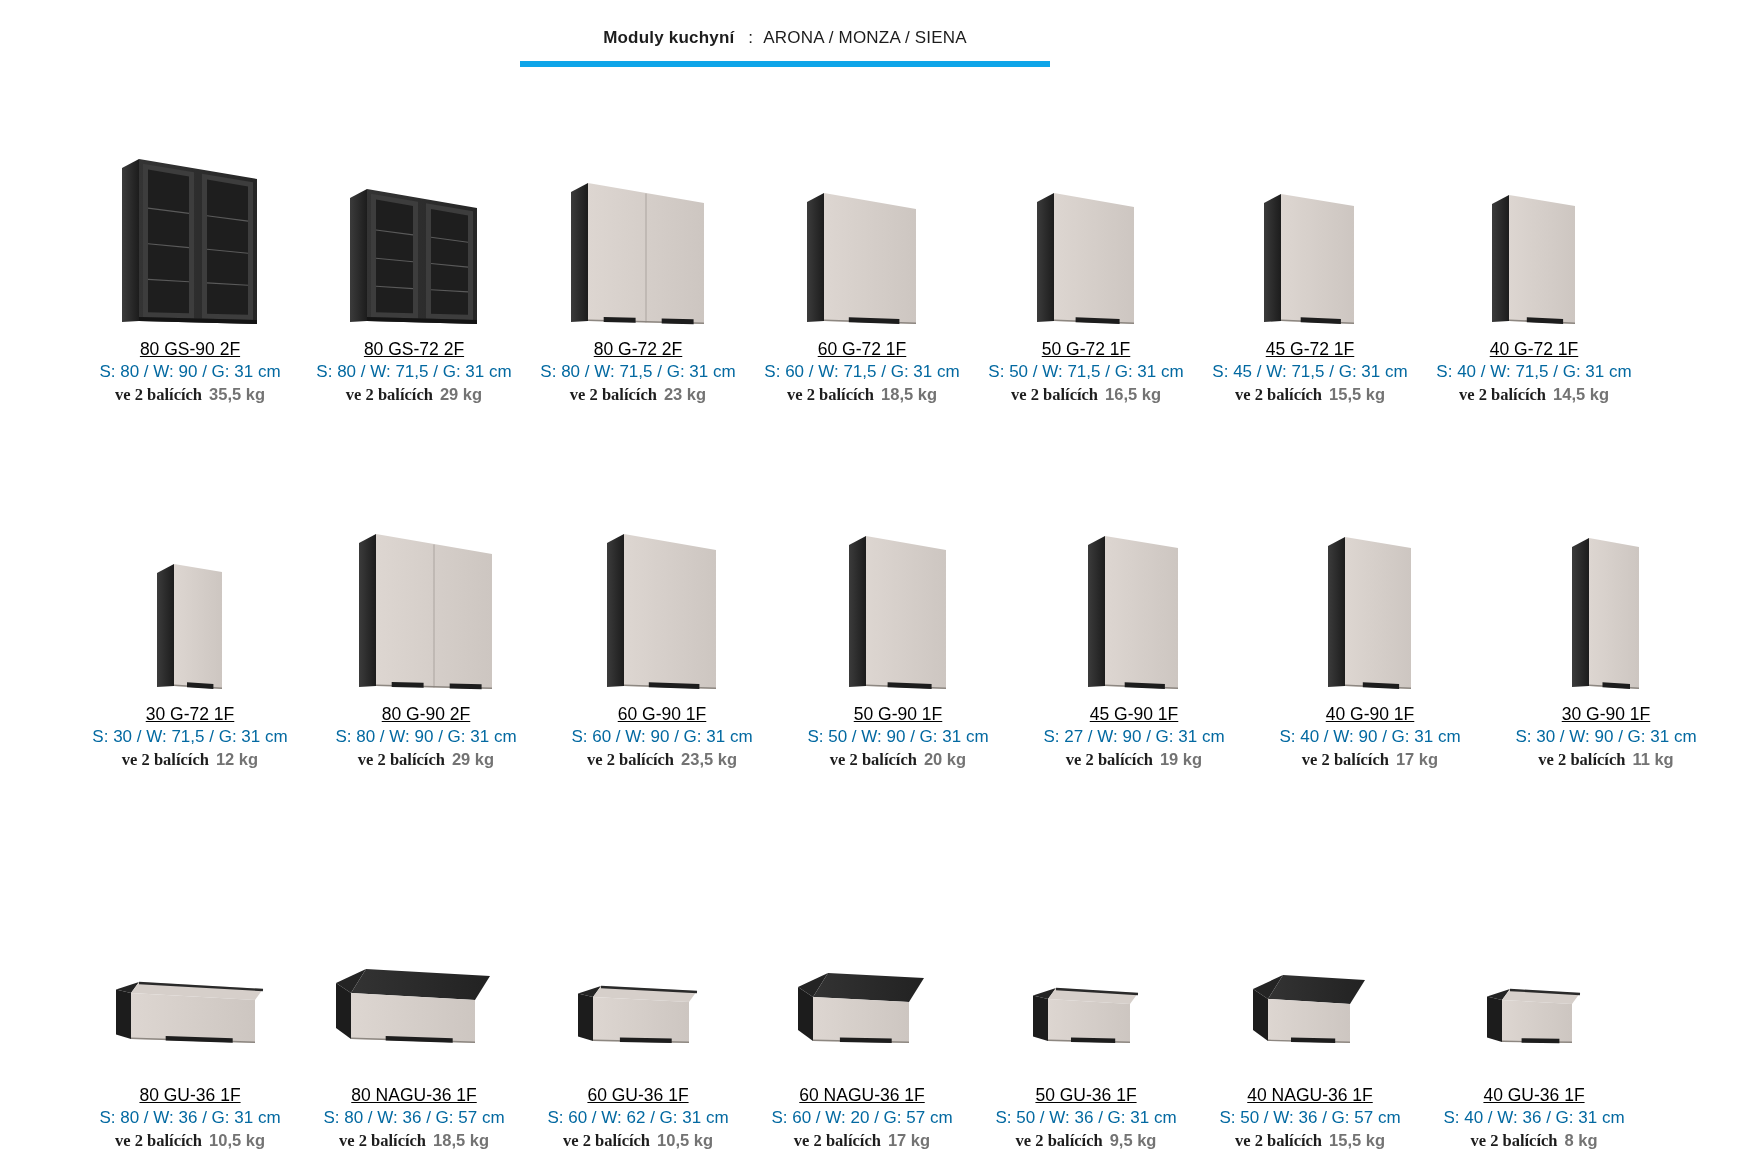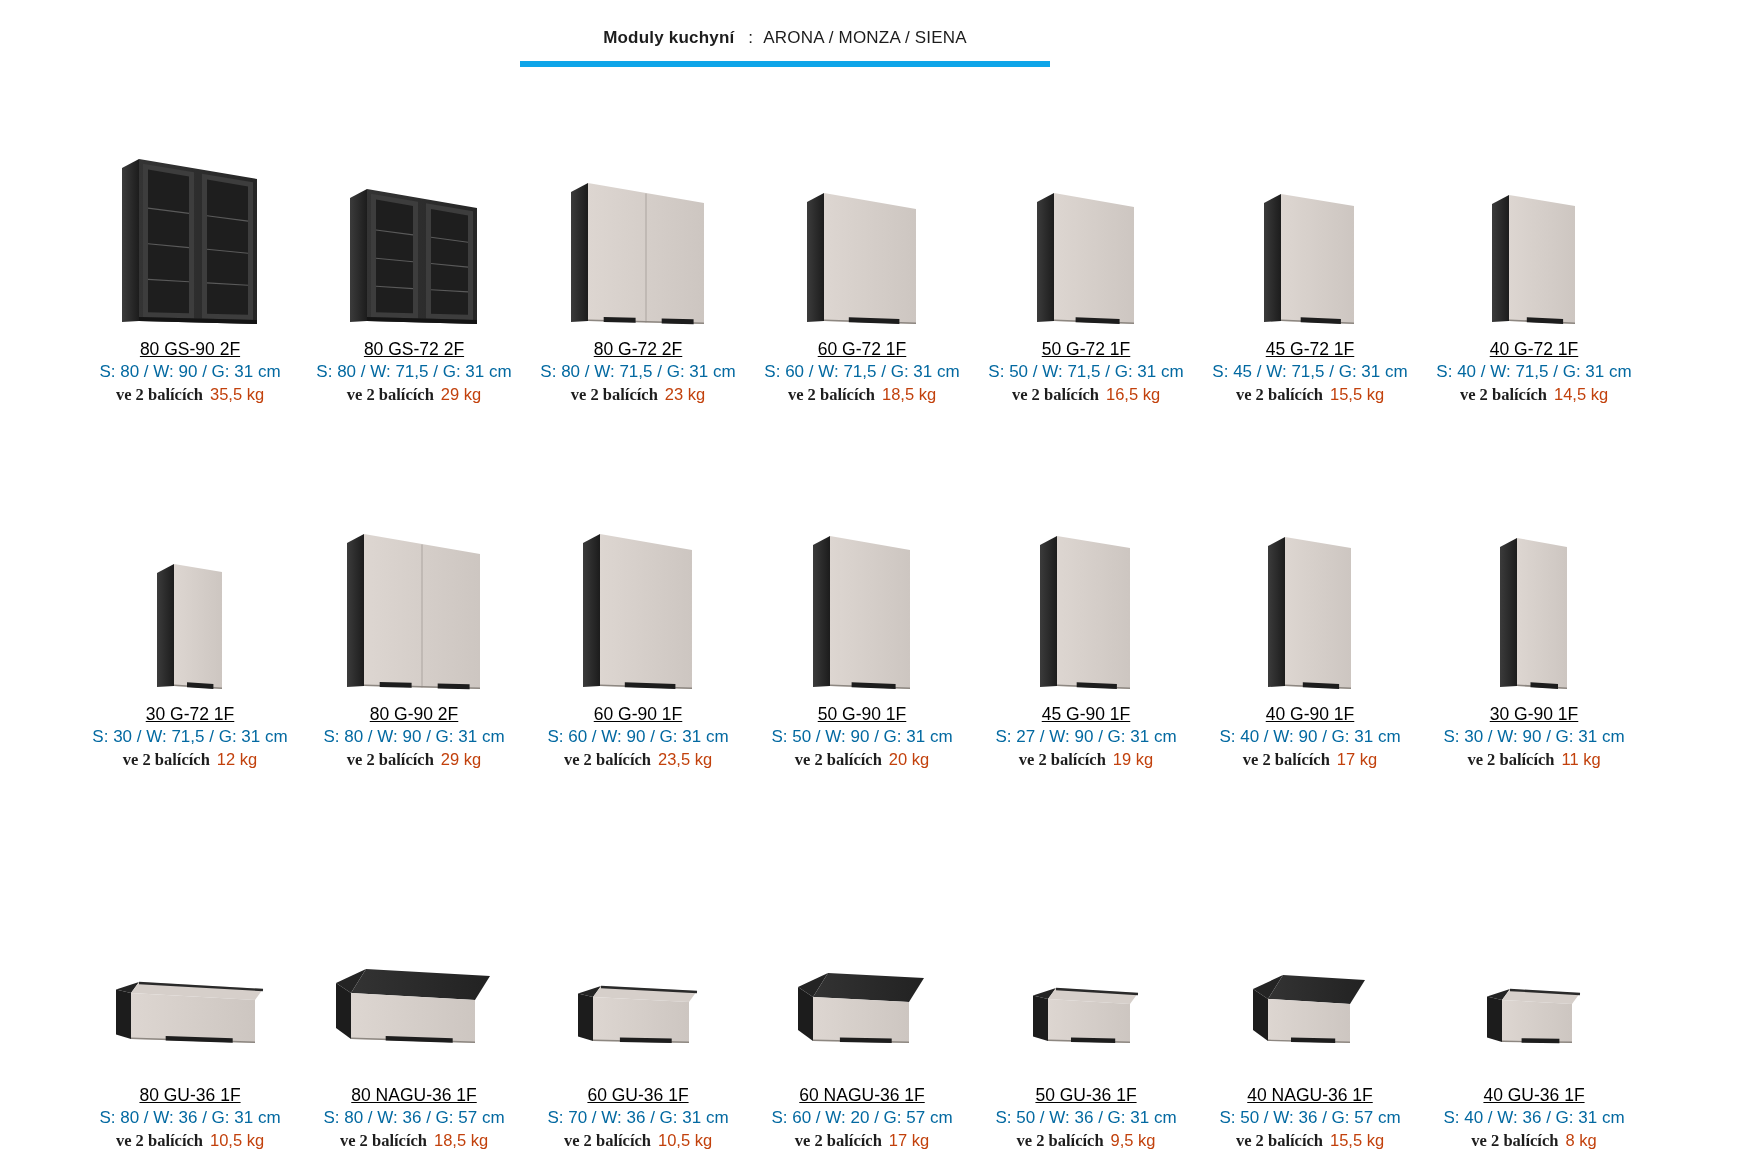--- a/index.html
+++ b/index.html
@@ -21,35 +21,35 @@
   .title-label { font-weight:700; }
   .title-sep   { margin:0 6px 0 9px; font-weight:400; }
   .title-series{ font-weight:400; }
 
   .row {
     display:grid;
     grid-template-columns:repeat(7,224px);
     padding-left:78px;
   }
   .row-0 { margin-top:64px; }
-  .row-1 { margin-top:96px; }
+  .row-1 { margin-top:96px;gap:12px; }
   .row-2 { margin-top:168px; }
 
   .card { display:flex; flex-direction:column; align-items:center; text-align:center; }
   .art  { display:flex; align-items:flex-end; justify-content:center; margin-bottom:12px; }
   .art-0 { height:196px; }
   .art-1 { height:190px; }
   .art-2 { height:112px; margin-bottom:34px; }
   .art svg { display:block; }
 
   .p-name { font-size:17.5px; color:#000000; line-height:21px;text-decoration:underline; }
   .p-dims { font-size:17px; color:#0369a1; line-height:21px; margin-top:1px; }
   .p-pack { font-size:16.5px; line-height:22px; margin-top:1px; }
   .pk { font-weight:700; color:#1d1d1d;font-family:Liberation Serif, serif; }
-  .wt { color:#c2410c; margin-left:7px; }
+  .wt { color:#737373; margin-left:7px;font-weight:bold; }
 </style>
 </head>
 <body>
 
 <div>
   <div class="title-block">
     <span class="title-label">Moduly kuchyní</span>
     <span class="title-sep">:</span>
     <span class="title-series">ARONA / MONZA / SIENA</span>
   </div>
@@ -471,21 +471,21 @@
               <polygon points="0.0,8.5 23.0,1.0 15.0,12.0" fill="#242424"></polygon>
               <polygon points="0.0,8.5 15.0,12.0 15.0,56.0 0.0,51.5" fill="#1c1c1c"></polygon>
               <polygon points="23.0,1.0 119.0,6.0 111.0,17.0 15.0,12.0" fill="#d6cfca"></polygon>
               <line x1="23" y1="2" x2="119" y2="7" stroke="#2a2a2a" stroke-width="2.4"></line>
               <polygon points="15.0,12.0 111.0,17.0 111.0,58.0 15.0,56.0" fill="url(#bf17)"></polygon>
               <polygon points="15.0,54.6 111.0,56.6 111.0,58.0 15.0,56.0" fill="#8d8781"></polygon>
               <polygon points="41.9,52.6 93.7,53.6 93.7,58.1 41.9,57.1" fill="#1d1d1d"></polygon>
             </svg>
           </div>
           <div class="p-name">60 GU-36 1F</div>
-          <div class="p-dims">S: 70 / W: 36 / G: 31 cm</div>
+          <div class="p-dims">S: 60 / W: 62 / G: 31 cm</div>
           <div class="p-pack"><span class="pk">ve 2 balících</span><span class="wt">10,5 kg</span></div>
         </div>
         <div class="card">
           <div class="art art-2">
             <svg width="128" height="79" viewBox="0 0 128 79">
               <defs>
                 <linearGradient id="bf18" x1="0" y1="0" x2="1" y2="0">
           <stop offset="0" stop-color="#ddd6d1"></stop>
                   <stop offset="1" stop-color="#cdc6c1"></stop>
                 </linearGradient>

